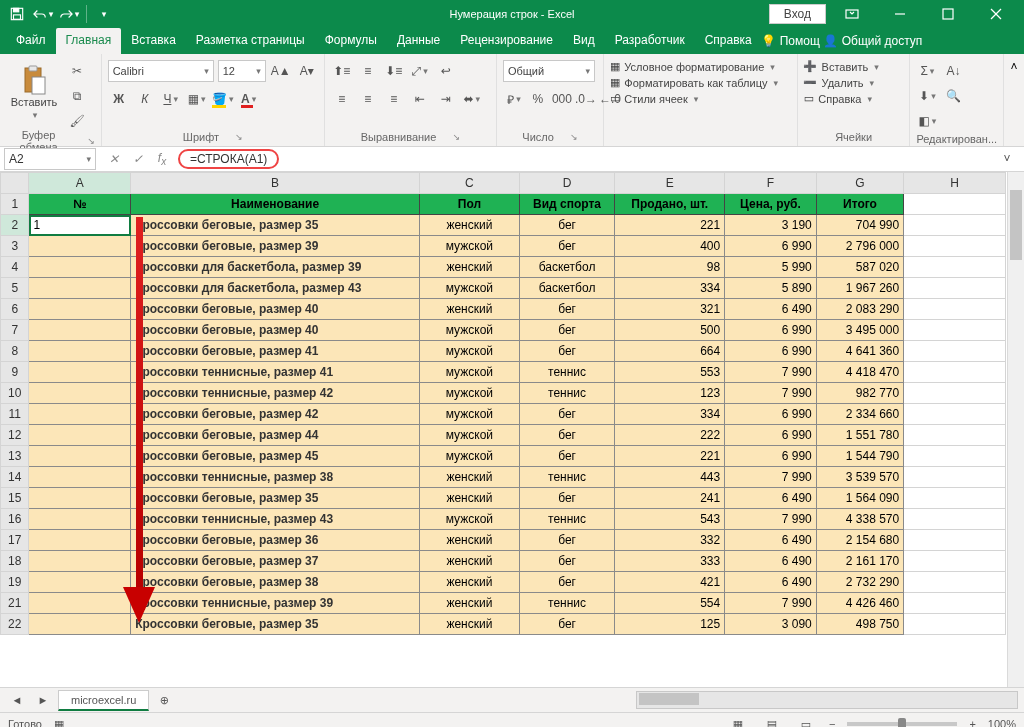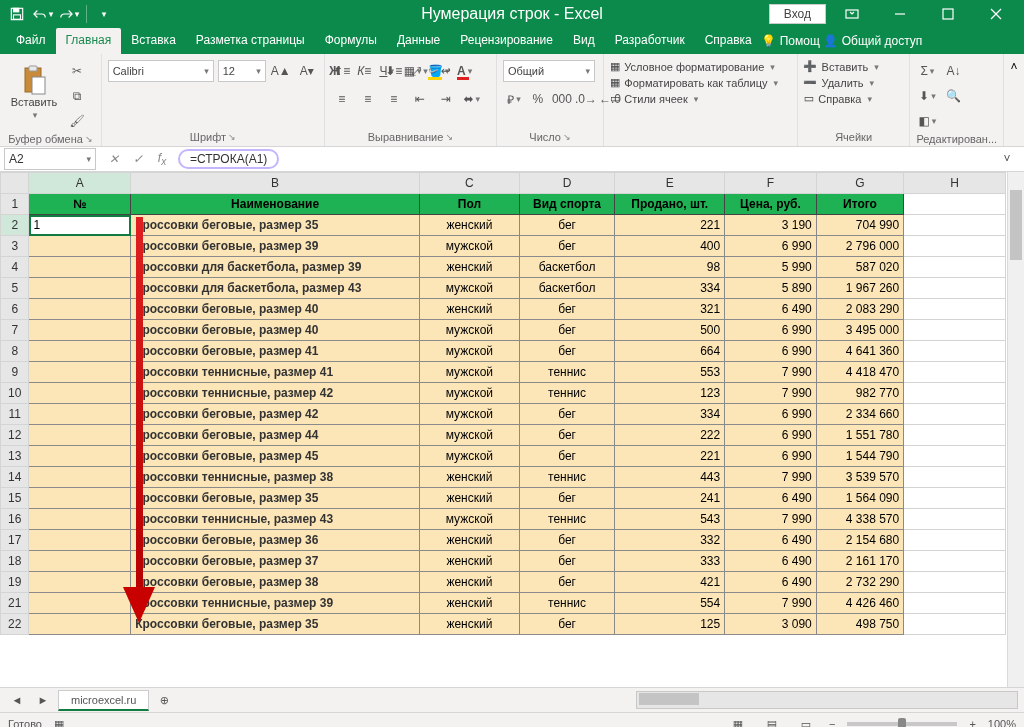--- a/index.html
+++ b/index.html
@@ -1,44 +1,44 @@
 <!DOCTYPE html>
 <html><head>
 <meta charset="utf-8">
 <style>
   html,body{margin:0;padding:0;font-family:"Segoe UI",Tahoma,sans-serif;font-size:12px;background:#fff;overflow:hidden;width:1024px;height:727px}
   .titlebar{height:28px;background:#0c8a4b;color:#fff;display:flex;align-items:center;position:relative}
   .qat{display:flex;align-items:center;gap:4px;padding-left:6px}
   .qat .ic{width:22px;height:22px;display:flex;align-items:center;justify-content:center;color:#fff}
   .qat .sep{width:1px;height:18px;background:rgba(255,255,255,.35);margin:0 2px}
-  .title-center{position:absolute;left:50%;transform:translateX(-50%);font-size:16px}
+  .title-center{position:absolute;left:50%;transform:translateX(-50%);font-size:11px}
   .title-right{margin-left:auto;display:flex;align-items:center;gap:4px;padding-right:6px}
   .signin{background:#fff;color:#444;padding:2px 14px;font-size:12px;border:1px solid #ccc}
   .winbtn{width:44px;height:28px;display:flex;align-items:center;justify-content:center;color:#fff}
   .ribbon-tabs{height:26px;background:#0c8a4b;display:flex;padding-left:6px;gap:0;color:#fff;font-size:12px}
   .rtab{padding:5px 10px;cursor:default}
   .rtab.file{color:#fff}
   .rtab.active{background:#f3f2f1;color:#1a8b4e;border-radius:2px 2px 0 0}
   .ribbon{height:92px;background:#f3f2f1;border-bottom:1px solid #d5d5d5;display:flex}
   .rgroup{border-right:1px solid #e0e0e0;display:flex;flex-direction:column;justify-content:space-between;padding:2px 6px 0}
-  .rgroup-label{text-align:center;font-size:11px;color:#666;height:18px;display:flex;align-items:center;justify-content:center;gap:2px}
+  .rgroup-label{text-align:center;font-size:11px;color:#666;height:18px;display:flex;align-items:center;justify-content:center;gap:16px}
   .rgroup-body{flex:1;display:flex;align-items:flex-start;gap:4px;padding-top:4px}
   .icbtn{width:22px;height:22px;display:flex;align-items:center;justify-content:center;color:#555}
   .bigbtn{display:flex;flex-direction:column;align-items:center;gap:2px;width:56px;padding-top:6px;font-size:11px;color:#444}
   .bigic{width:28px;height:28px;display:flex;align-items:center;justify-content:center;font-size:22px}
   .drop{font-size:9px;color:#777;margin-left:2px}
   .combo{border:1px solid #c8c8c8;background:#fff;height:20px;display:flex;align-items:center;padding:0 4px;font-size:11px;color:#444}
   .row3{display:flex;flex-direction:column;gap:3px}
   .ribbon-right-icons{display:flex;align-items:center;gap:4px;color:#fff;padding-right:6px}
   .ribbon-right-icons .ritem{display:flex;align-items:center;gap:3px;font-size:12px}
 
   .fxbar{height:24px;background:#fff;border-bottom:1px solid #d5d5d5;display:flex;align-items:center}
   .namebox{width:82px;border:1px solid #c8c8c8;height:20px;margin:0 6px 0 4px;display:flex;align-items:center;padding:0 4px;font-size:12px;color:#333;background:#fff}
   .fxic{width:24px;height:22px;display:flex;align-items:center;justify-content:center;color:#888;font-style:italic}
-  .fxformula{border:2px solid #c4b5fd;border-radius:12px;padding:1px 10px;margin-left:4px;font-size:12px;color:#333;background:#fff}
+  .fxformula{border:2px solid #ef4444;border-radius:12px;padding:1px 10px;margin-left:4px;font-size:12px;color:#333;background:#fff}
   .fxrest{flex:1}
 
   .grid-area{position:relative;height:515px;overflow:hidden}
   table.sheet{border-collapse:collapse;table-layout:fixed;width:1006px}
   .sheet th,.sheet td{border:1px solid #d4d4d4;height:20px;padding:0 4px;font-size:12px;white-space:nowrap;overflow:hidden}
   .sheet thead th{background:#e6e6e6;color:#333;font-weight:400;text-align:center;position:sticky;top:0}
   .sheet thead th.corner{background:#e6e6e6;width:28px}
   .sheet tbody th.rowhdr{background:#e6e6e6;color:#333;font-weight:400;text-align:center;width:28px}
   .sheet tbody th.rowhdr.sel{background:#cfe8da}
   .hdrrow td{background:#1fb254;color:#000;font-weight:700;text-align:center;border-color:#444}
@@ -165,21 +165,21 @@
         <span class="icbtn">🖌</span>
       </div>
     </div>
     <div class="rgroup-label">
         <span>Буфер обмена</span> 
         <span class="dlg-launcher">↘</span>
       </div>
   </div>
 
   <div class="rgroup" style="width:210px">
-    <div class="rgroup-body" style="flex-direction:row;gap:6px;align-items:flex-start">
+    <div class="rgroup-body" style="flex-direction:column;gap:6px;align-items:flex-start">
       <div style="display:flex;gap:4px">
         <div class="combo" style="width:96px">
             <span>Calibri</span>
             <span class="drop" style="margin-left:auto">▾</span>
           </div>
         <div class="combo" style="width:38px">
             <span>12</span>
             <span class="drop" style="margin-left:auto">▾</span>
           </div>
         <span class="icbtn">A▲</span>

